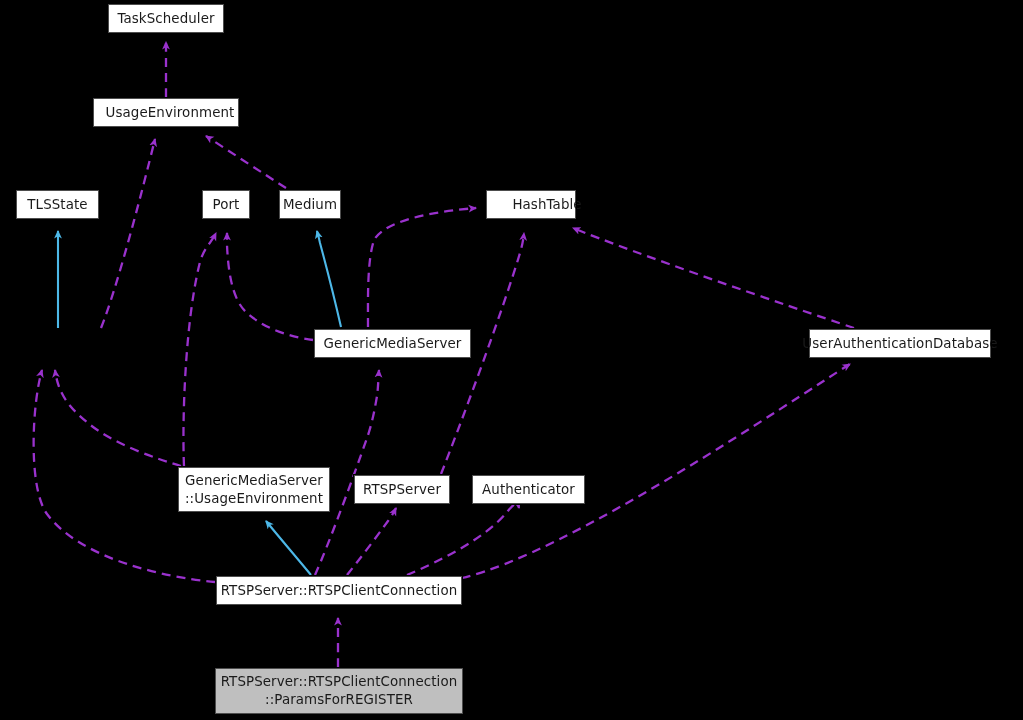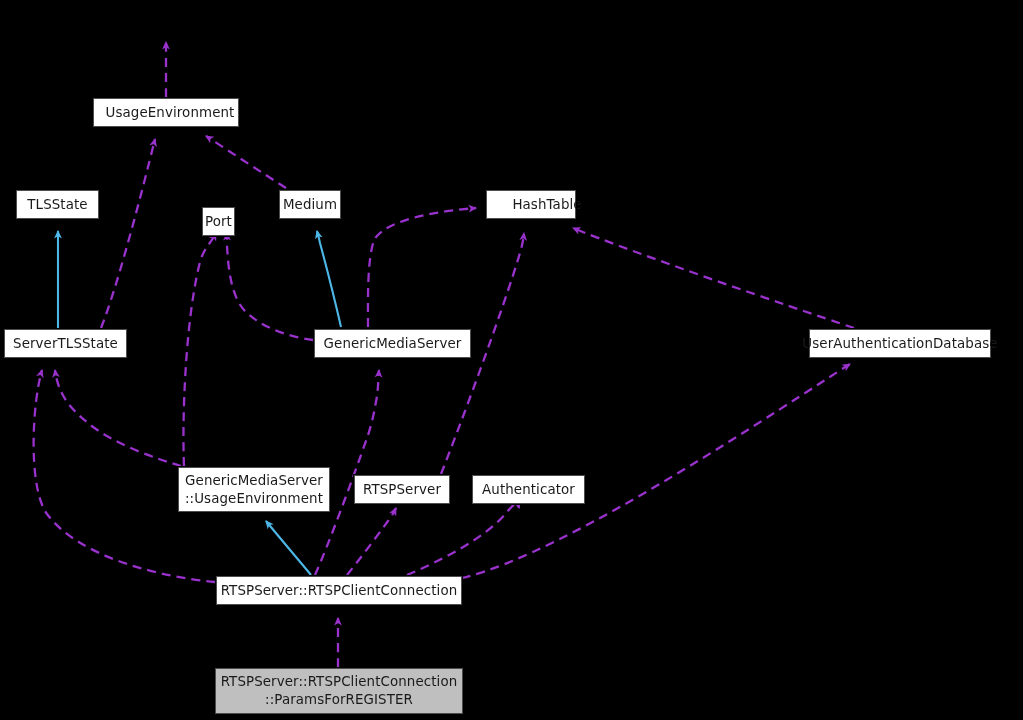--- a/index.html
+++ b/index.html
@@ -87,37 +87,37 @@
         <path d="M315,575 C330,541 353,478 367,438 C372,424 375,408 377,396 C378,389 378,385 379,370" fill="none" stroke="#9a32cd" stroke-width="2.3" stroke-dasharray="9,6" marker-end="url(#arrow-usage)"></path>
         <path d="M311,575 C297,558 279,537 266,521" fill="none" stroke="#4db8e8" stroke-width="2.1" marker-end="url(#arrow-inherit)"></path>
         <path d="M347,575 C359,560 375,539 388,521 C391,517 394,512 396,508" fill="none" stroke="#9a32cd" stroke-width="2.3" stroke-dasharray="9,6" marker-end="url(#arrow-usage)"></path>
         <path d="M407,575 C440,561 486,538 507,512 C513,505 517,500 519,508" fill="none" stroke="#9a32cd" stroke-width="2.3" stroke-dasharray="9,6" marker-end="url(#arrow-usage)"></path>
         <path d="M462,578 C569,553 791,401 850,364" fill="none" stroke="#9a32cd" stroke-width="2.3" stroke-dasharray="9,6" marker-end="url(#arrow-usage)"></path>
         <path d="M338,667 C338,651 338,632 338,618" fill="none" stroke="#9a32cd" stroke-width="2.3" stroke-dasharray="9,6" marker-end="url(#arrow-usage)"></path>
       </g>
   </svg>
 
   <div id="node-layer">
+      <div class="node" style="left: 108px; top: 4px; width: 116px; height: 29px; border-color: rgb(77, 77, 77); background: rgb(255, 255, 255); color: rgb(26, 26, 26);">
+        <span class="line">TaskScheduler</span>
+      </div>
       <div class="node" style="left: 93px; top: 98px; width: 146px; height: 29px; border-color: rgb(77, 77, 77); background: rgb(255, 255, 255); color: rgb(26, 26, 26); padding-left: 8px;">
         <span class="line">UsageEnvironment</span>
       </div>
       <div class="node" style="left: 16px; top: 190px; width: 83px; height: 29px; border-color: rgb(77, 77, 77); background: rgb(255, 255, 255); color: rgb(26, 26, 26); justify-content: center;">
         <span class="line">TLSState</span>
       </div>
-      <div class="node" style="left: 202px; top: 190px; width: 33px; height: 29px; border-color: rgb(77, 77, 77); background: rgb(255, 255, 255); color: rgb(26, 26, 26); margin-top: 17px;">
+      <div class="node" style="left: 202px; top: 190px; width: 48px; height: 29px; border-color: rgb(77, 77, 77); background: rgb(255, 255, 255); color: rgb(26, 26, 26);">
         <span class="line">Port</span>
       </div>
       <div class="node" style="left: 279px; top: 190px; width: 62px; height: 29px; border-color: rgb(77, 77, 77); background: rgb(255, 255, 255); color: rgb(26, 26, 26);">
         <span class="line">Medium</span>
       </div>
       <div class="node" style="left: 486px; top: 190px; width: 90px; height: 29px; border-color: rgb(77, 77, 77); background: rgb(255, 255, 255); color: rgb(26, 26, 26); padding-left: 32px;">
         <span class="line">HashTable</span>
-      </div>
-      <div class="node" style="left: 4px; top: 329px; width: 123px; height: 29px; border-color: rgb(77, 77, 77); background: rgb(255, 255, 255); color: rgb(26, 26, 26);">
-        <span class="line">ServerTLSState</span>
       </div>
       <div class="node" style="left: 314px; top: 329px; width: 157px; height: 29px; border-color: rgb(77, 77, 77); background: rgb(255, 255, 255); color: rgb(26, 26, 26);">
         <span class="line">GenericMediaServer</span>
       </div>
       <div class="node" style="left: 809px; top: 329px; width: 182px; height: 29px; border-color: rgb(77, 77, 77); background: rgb(255, 255, 255); color: rgb(26, 26, 26);">
         <span class="line">UserAuthenticationDatabase</span>
       </div>
       <div class="node" style="left: 178px; top: 467px; width: 152px; height: 45px; border-color: rgb(77, 77, 77); background: rgb(255, 255, 255); color: rgb(26, 26, 26);">
         <span class="line">GenericMediaServer</span>
         <span class="line">::UsageEnvironment</span>

